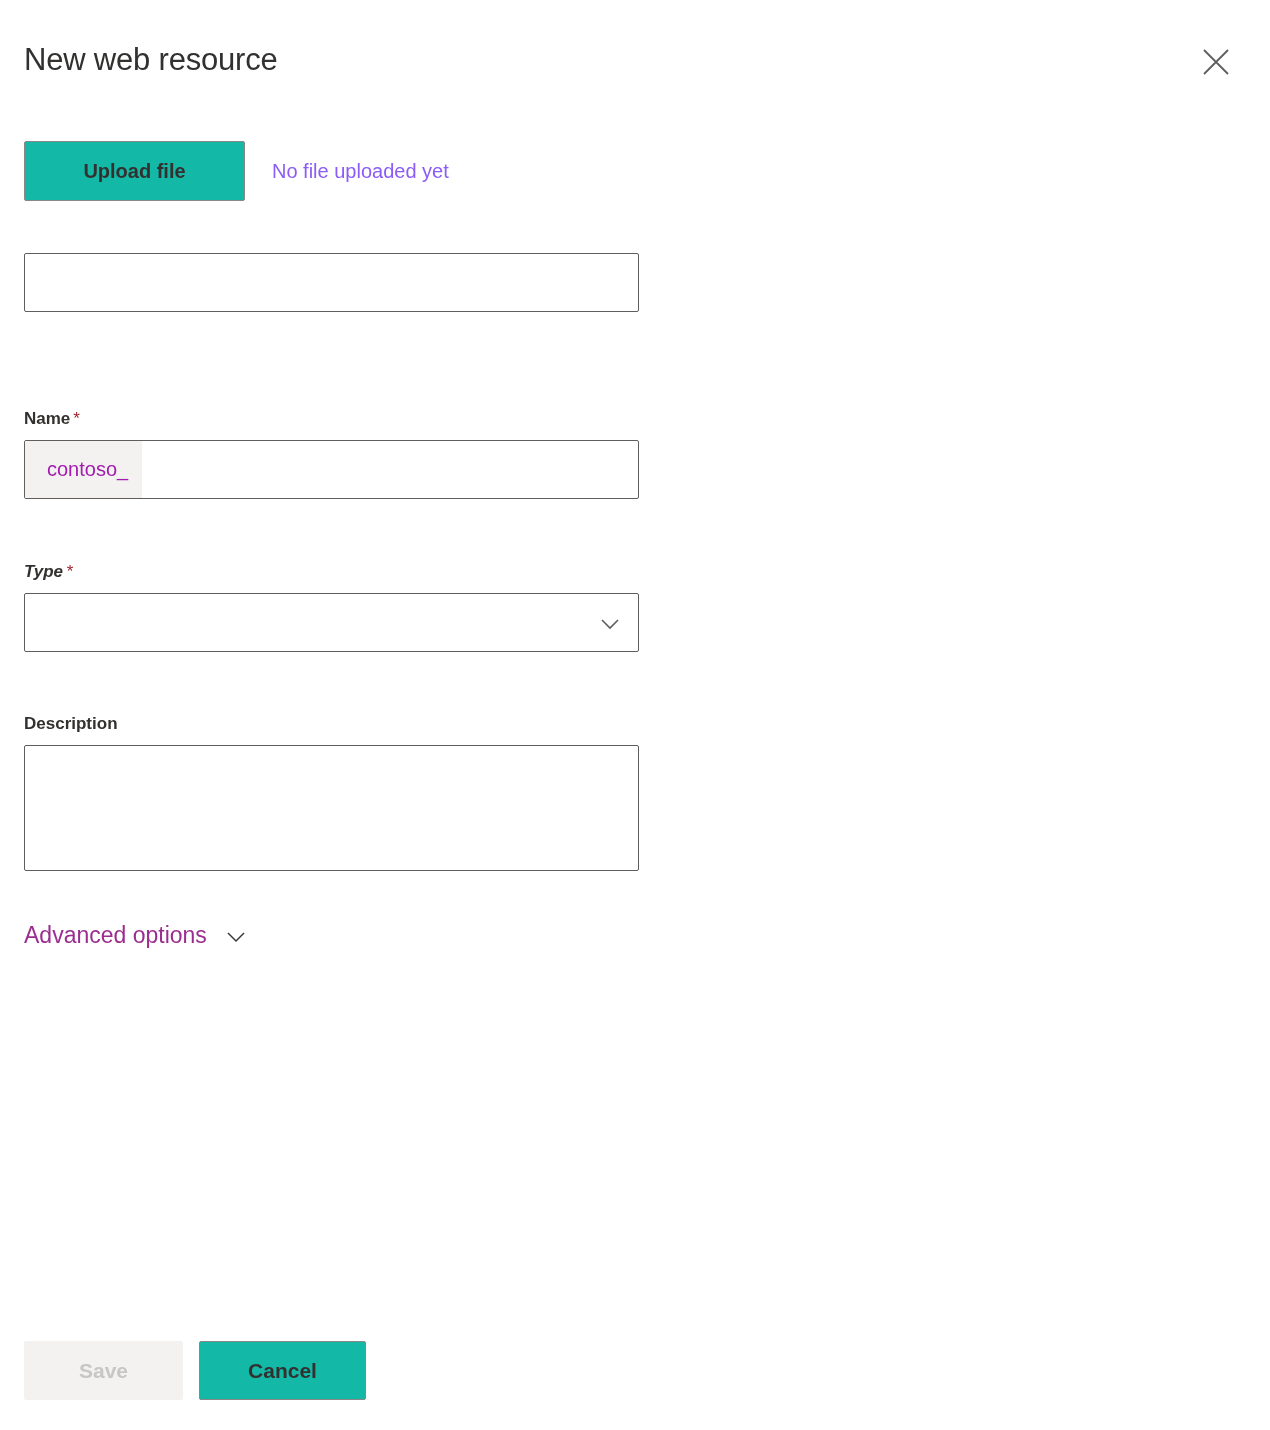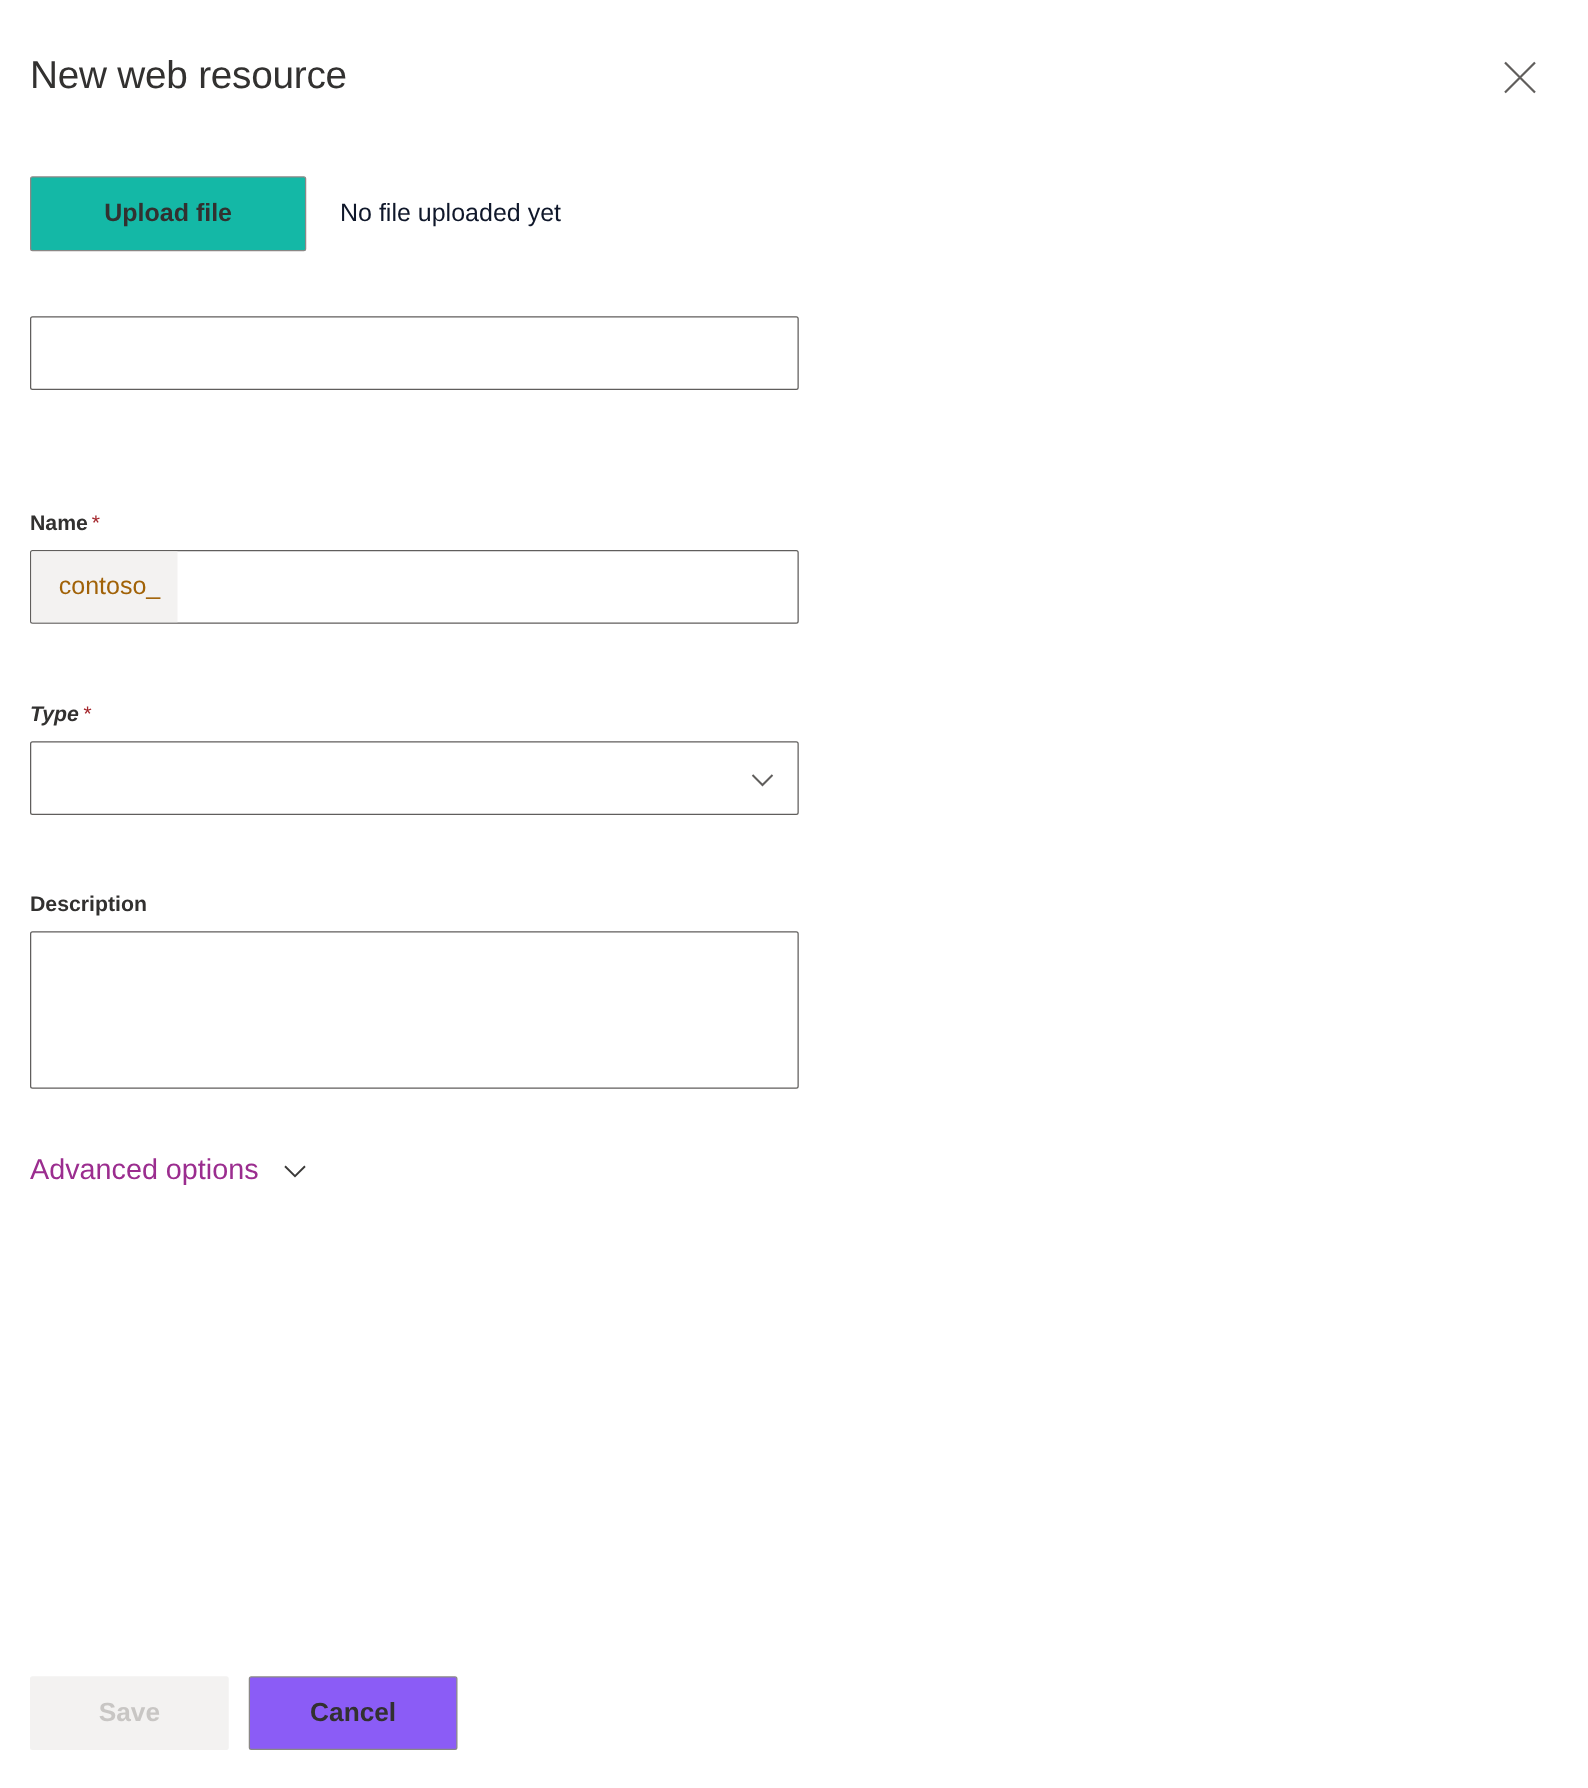--- a/index.html
+++ b/index.html
@@ -81,21 +81,21 @@
     cursor: pointer;
     display: flex;
     align-items: center;
     justify-content: center;
     padding: 0;
   }
   .upload-status {
     margin-left: 27px;
     font-size: 20px;
     font-weight: 400;
-    color: #0f172a;
+    color: #8b5cf6;
     white-space: nowrap;
   }
 
   
   .field {
     position: absolute;
     left: 24px;
     width: 615px;
   }
   .field-label {
@@ -137,21 +137,21 @@
     border-radius: 2px;
     background: #ffffff;
     overflow: hidden;
   }
   .input-prefix {
     display: flex;
     align-items: center;
     padding: 0 14px 0 22px;
     background: #f3f2f1;
     font-size: 20px;
-    color: #a16207;
+    color: #a21caf;
     white-space: nowrap;
     user-select: none;
   }
   .prefixed-input input {
     flex: 1 1 auto;
     border: none;
     outline: none;
     background: transparent;
     font-family: "Liberation Sans", sans-serif;
     font-size: 20px;
@@ -255,21 +255,21 @@
   .btn-save {
     width: 159px;
     background: #f3f2f1;
     border: 1px solid #f3f2f1;
     color: #c8c6c4;
     cursor: default;
   }
   .btn-cancel {
     width: 167px;
     margin-left: 16px;
-    background: #8b5cf6;
+    background: #14b8a6;
     border: 1px solid #8a8886;
     color: #323130;
     cursor: pointer;
   }
 </style>
 </head>
 <body>
 
 <div class="panel">
 

